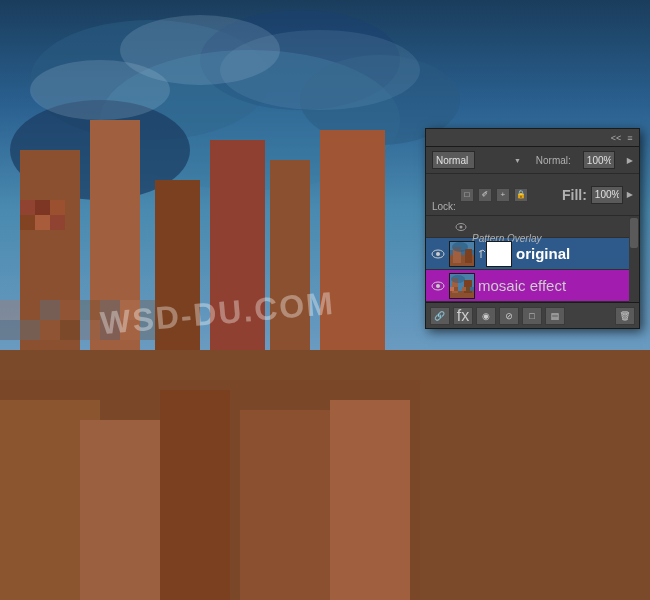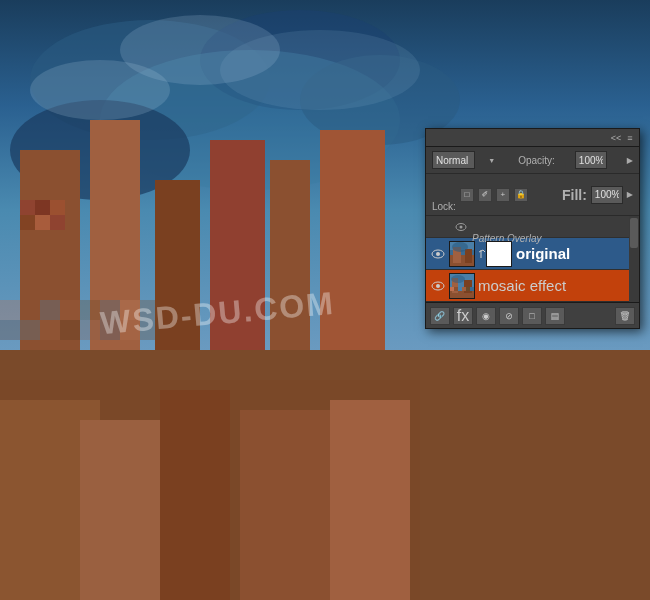--- a/index.html
+++ b/index.html
@@ -104,21 +104,21 @@
     .panel-tab.active {
       background: #3c3c3c;
       color: #e0e0e0;
     }
 
     
     .blend-row {
       display: flex;
       align-items: center;
       padding: 4px 6px;
-      gap: 20px;
+      gap: 12px;
       border-bottom: 1px solid #2a2a2a;
     }
 
     .blend-select {
       flex: 1;
       background: #5a5a5a;
       border: 1px solid #2a2a2a;
       color: #e0e0e0;
       font-size: 10px;
       padding: 1px 3px;
@@ -255,21 +255,21 @@
       border-bottom: 1px solid #2f2f2f;
       height: 32px;
       cursor: pointer;
     }
 
     .layer-row.selected {
       background: #2d5a8a;
     }
 
     .layer-row:not(.selected) {
-      background: #c2410c;
+      background: #a21caf;
     }
 
     .layer-eye {
       width: 16px;
       height: 16px;
       display: flex;
       align-items: center;
       justify-content: center;
       cursor: pointer;
       flex-shrink: 0;
@@ -432,21 +432,21 @@
 
   <div class="blend-row">
     <div class="blend-select-wrap">
       <select class="blend-select">
         <option>Normal</option>
         <option>Multiply</option>
         <option>Screen</option>
         <option>Overlay</option>
       </select>
     </div>
-    <span class="opacity-label">Opacity:</span>
+    <span class="opacity-label">Normal:</span>
     <input class="opacity-value" type="text" value="100%" style="">
     <span class="arrow-btn">▶</span>
   </div>
 
   <div class="lock-row">
     <span class="lock-label">Lock:</span>
     <div class="lock-icon-btn">□</div>
     <div class="lock-icon-btn">✐</div>
     <div class="lock-icon-btn">+</div>
     <div class="lock-icon-btn">🔒</div>

